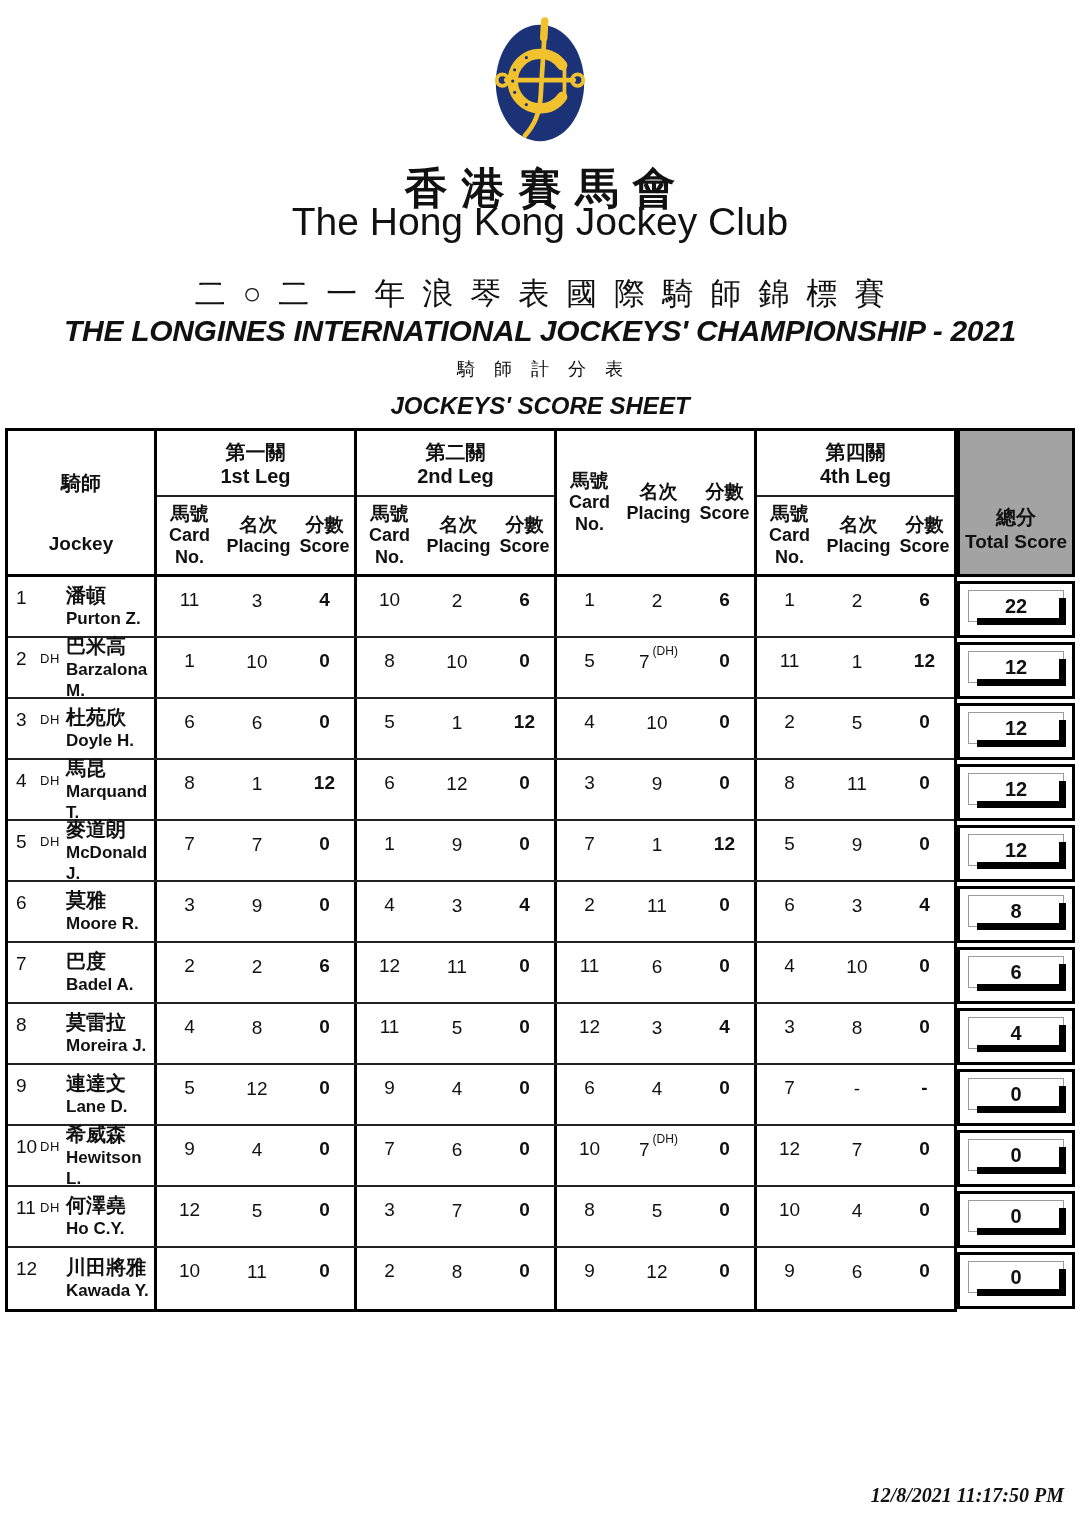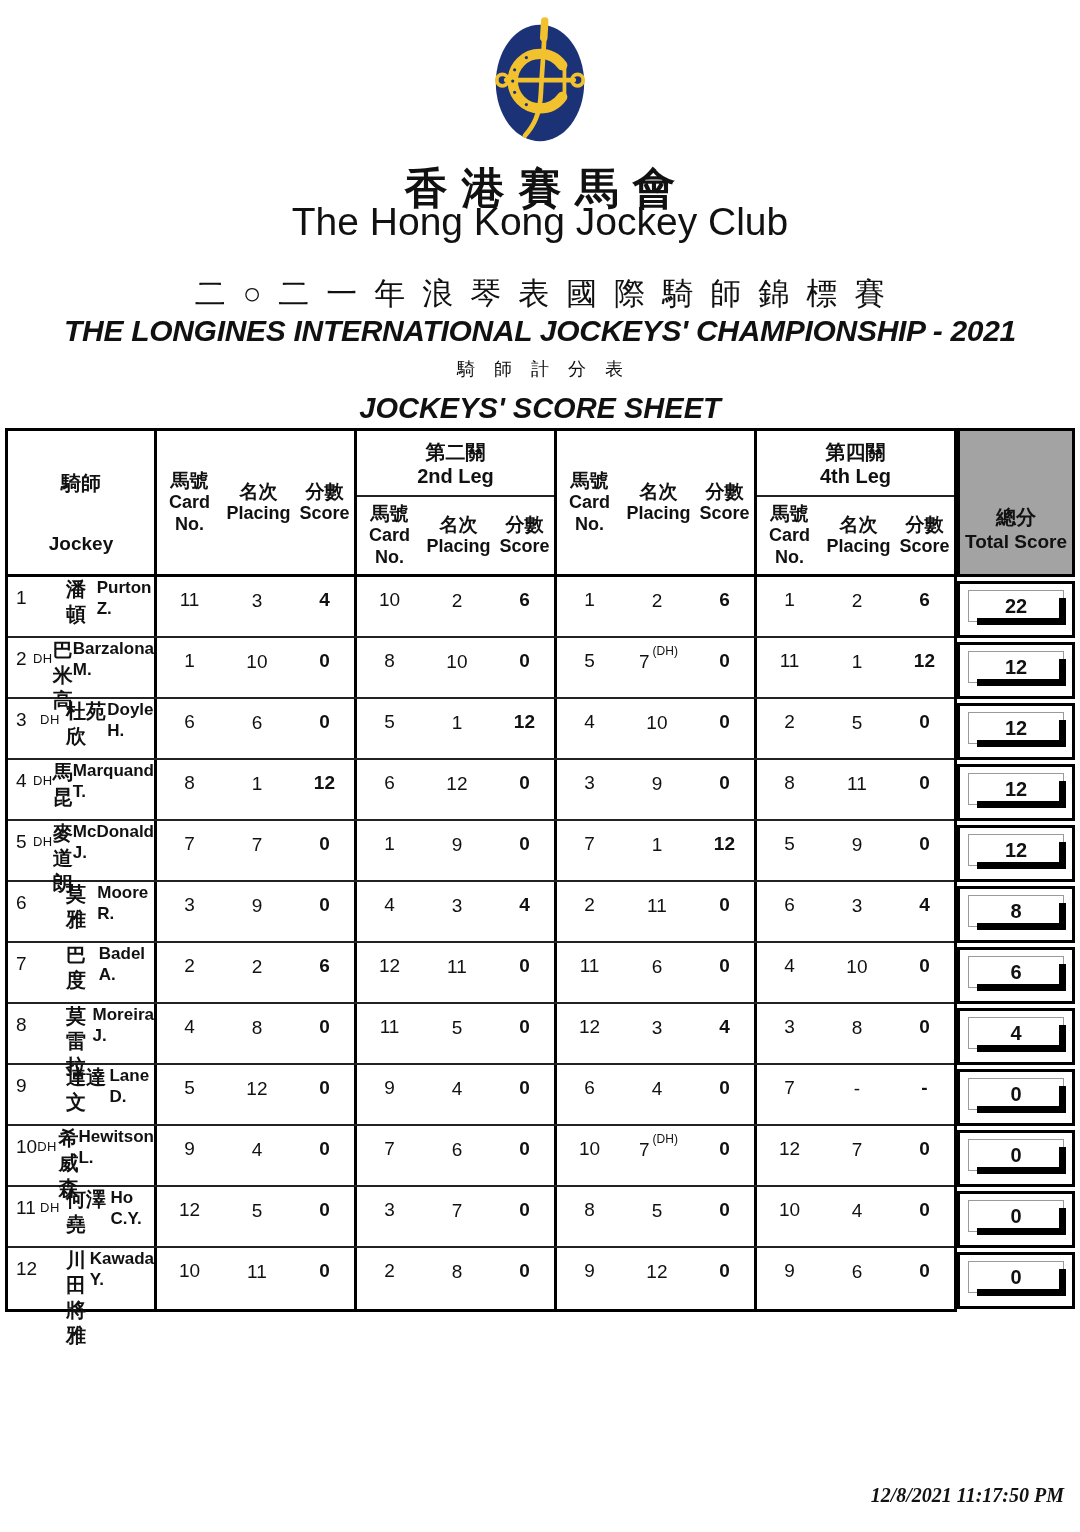--- a/index.html
+++ b/index.html
@@ -16,21 +16,21 @@
     top:160px; font-family:"Liberation Serif","DejaVu Serif",serif;
     font-size:43px; letter-spacing:14px; text-indent:14px; font-weight:600;
   }
   .club-en {
     top:200px; font-family:Liberation Sans, sans-serif;
     font-size:39px;
   }
   .event-zh { top:273px; font-size:31px; letter-spacing:17px; text-indent:17px; }
   .event-en { top:314px; font-size:30px; font-weight:bold; font-style:italic; letter-spacing:-0.3px; }
   .sheet-zh { top:357px; font-size:18px; letter-spacing:19px; text-indent:19px; }
-  .sheet-en { top:392px; font-size:29px; font-weight:bold; font-style:italic; }
+  .sheet-en { top:392px; font-size:24px; font-weight:bold; font-style:italic; }
 
   
   .score-table { position:absolute; top:428px; left:5px; width:1070px; display:flex; }
   .main { width:952px; border:3px solid #000; background:#fff; }
 
   .t-header { display:flex; height:146px; border-bottom:3px solid #000; }
   .jockey-h {
     width:149px; border-right:3px solid #000; display:flex; flex-direction:column;
     justify-content:flex-end; align-items:center; padding-bottom:18px;
     font-weight:bold; line-height:1.25;gap:36px;
@@ -47,21 +47,21 @@
   .leg-subs { flex:1; display:flex; align-items:center; }
   .sub { text-align:center; font-weight:bold; line-height:1.22; }
   .sub .sz { font-size:19px; } .sub .se { font-size:18px; }
   .w-card { width:33%; } .w-placing { width:37%; } .w-score { width:30%; }
 
   .t-row { display:flex; height:61px; border-bottom:2px solid #222; }
   .t-row:last-child { border-bottom:none; }
   .jockey-cell { width:149px; border-right:3px solid #000; display:flex; }
   .rank { width:32px; padding:10px 0 0 8px; font-size:19px; }
   .dh-flag { width:26px; padding-top:13px; font-size:13px; letter-spacing:0.5px; }
-  .names { flex:1; display:flex; flex-direction:row; justify-content:center; font-weight:bold; line-height:1.25; }
+  .names { flex:1; display:flex; flex-direction:column; justify-content:center; font-weight:bold; line-height:1.25; }
   .name-zh { font-size:20px; } .name-en { font-size:17px; }
 
   .leg-group { width:200px; display:flex; border-right:3px solid #000; }
   .leg-group:last-child { width:auto; flex:1; border-right:none; }
   .val { text-align:center; padding-top:12px; font-size:19px; }
   .val.w-score { font-weight:bold; }
   .pl-note { font-size:12px; position:relative; top:-6px; margin-left:3px; }
 
   
   .total-col { width:118px; display:flex; flex-direction:column; }
@@ -131,20 +131,24 @@
 
 <div class="score-table">
   <div class="main">
     <div class="t-header">
       <div class="jockey-h">
         <div class="hz">騎師</div>
         <div class="he">Jockey</div>
       </div>
       <div class="leg-hwrap" id="leg-headers">
   <div class="leg-group-h">
+    <div class="leg-title">
+      <div>第一關</div>
+      <div>1st Leg</div>
+    </div>
     <div class="leg-subs">
       <div class="sub w-card">
         <div class="sz">馬號</div>
         <div class="se">Card No.</div>
       </div>
       <div class="sub w-placing">
         <div class="sz">名次</div>
         <div class="se">Placing</div>
       </div>
       <div class="sub w-score">

